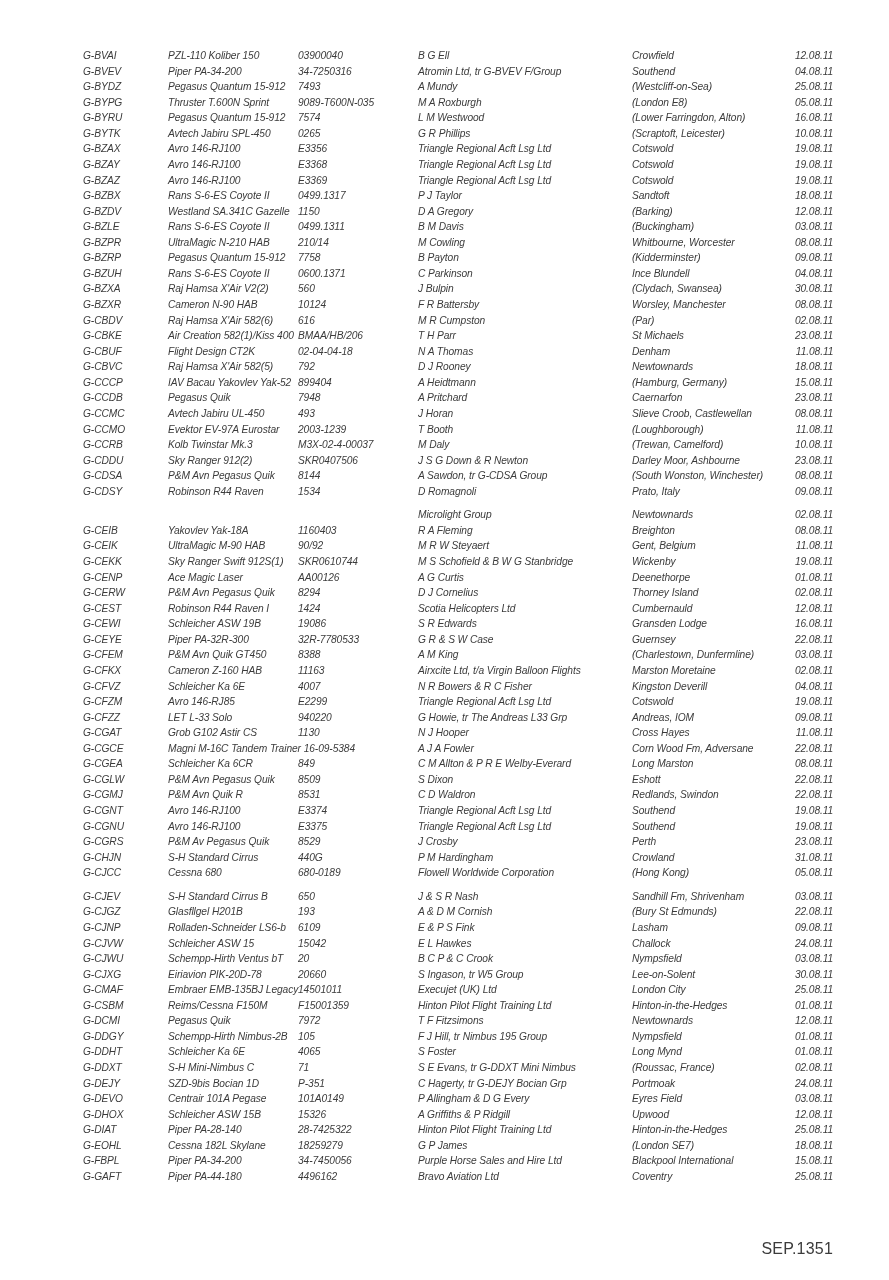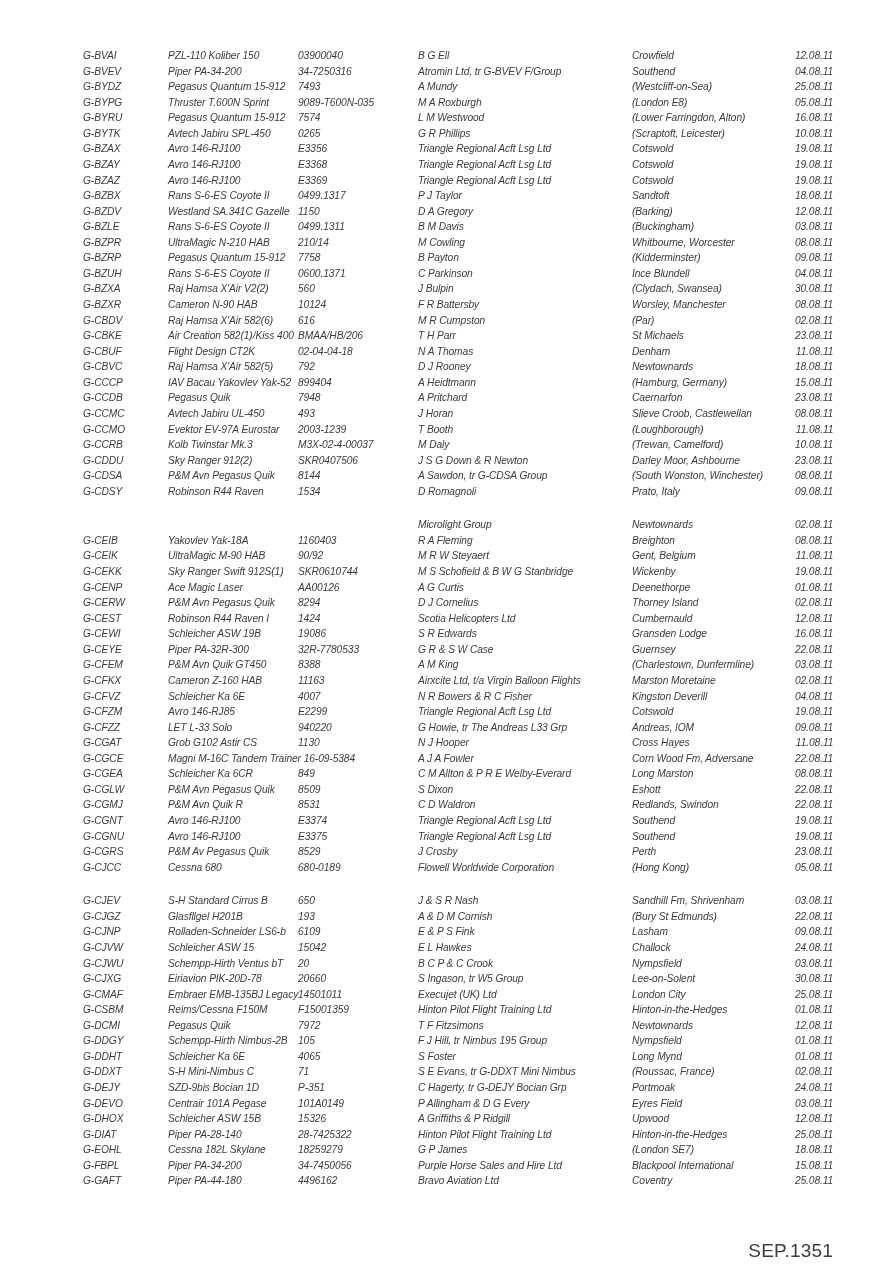--- a/index.html
+++ b/index.html
@@ -5,37 +5,37 @@
   html,body { margin:0; padding:0; }
   body {
     width:889px; height:1280px; position:relative;
     background:#ffffff; overflow:hidden;
     font-family:"Liberation Sans","DejaVu Sans",sans-serif;
     color:#3b3b3b;
   }
   .page { position:absolute; inset:0; }
   .reg-table { position:absolute; left:83px; top:48px; width:750px;font-style:italic; }
   .row { display:flex; height:15.57px; line-height:15.57px; font-size:11px; }
-  .row.cont { margin-top:18px; }
+  .row.cont { margin-top:8px; }
   .cell { flex:none; overflow:visible; white-space:nowrap; }
   .cell > span {
     display:inline-block; white-space:nowrap;
     transform:scaleX(0.93); transform-origin:0 50%;
     letter-spacing:-0.1px;
   }
   .c-reg    { width:85px;  }
   .c-type   { width:130px; }
   .c-serial { width:120px; }
   .c-owner  { width:214px; }
   .c-loc    { width:149px; }
   .c-date   { width:52px; text-align:right; }
   .c-date > span { transform-origin:100% 50%; }
   .page-footer {
     position:absolute; top:1240px; right:56px;
-    font-size:19px; letter-spacing:0.2px; color:#3b3b3b;
+    font-size:16px; letter-spacing:0.2px; color:#3b3b3b;
   }
 </style>
 </head>
 <body>
 
 <div class="page">
   <div class="reg-table">
       <div class="row">
         <div class="cell c-reg"><span>G-BVAI</span></div>
         <div class="cell c-type"><span>PZL-110 Koliber 150</span></div>
@@ -438,20 +438,28 @@
       </div>
       <div class="row">
         <div class="cell c-reg"><span>G-CGRS</span></div>
         <div class="cell c-type"><span>P&amp;M Av Pegasus Quik</span></div>
         <div class="cell c-serial"><span>8529</span></div>
         <div class="cell c-owner"><span>J Crosby</span></div>
         <div class="cell c-loc"><span>Perth</span></div>
         <div class="cell c-date"><span>23.08.11</span></div>
       </div>
       <div class="row">
+        <div class="cell c-reg"><span>G-CHJN</span></div>
+        <div class="cell c-type"><span>S-H Standard Cirrus</span></div>
+        <div class="cell c-serial"><span>440G</span></div>
+        <div class="cell c-owner"><span>P M Hardingham</span></div>
+        <div class="cell c-loc"><span>Crowland</span></div>
+        <div class="cell c-date"><span>31.08.11</span></div>
+      </div>
+      <div class="row">
         <div class="cell c-reg"><span>G-CJCC</span></div>
         <div class="cell c-type"><span>Cessna 680</span></div>
         <div class="cell c-serial"><span>680-0189</span></div>
         <div class="cell c-owner"><span>Flowell Worldwide Corporation</span></div>
         <div class="cell c-loc"><span>(Hong Kong)</span></div>
         <div class="cell c-date"><span>05.08.11</span></div>
       </div>
       <div class="row cont">
         <div class="cell c-reg"><span>G-CJEV</span></div>
         <div class="cell c-type"><span>S-H Standard Cirrus B</span></div>

